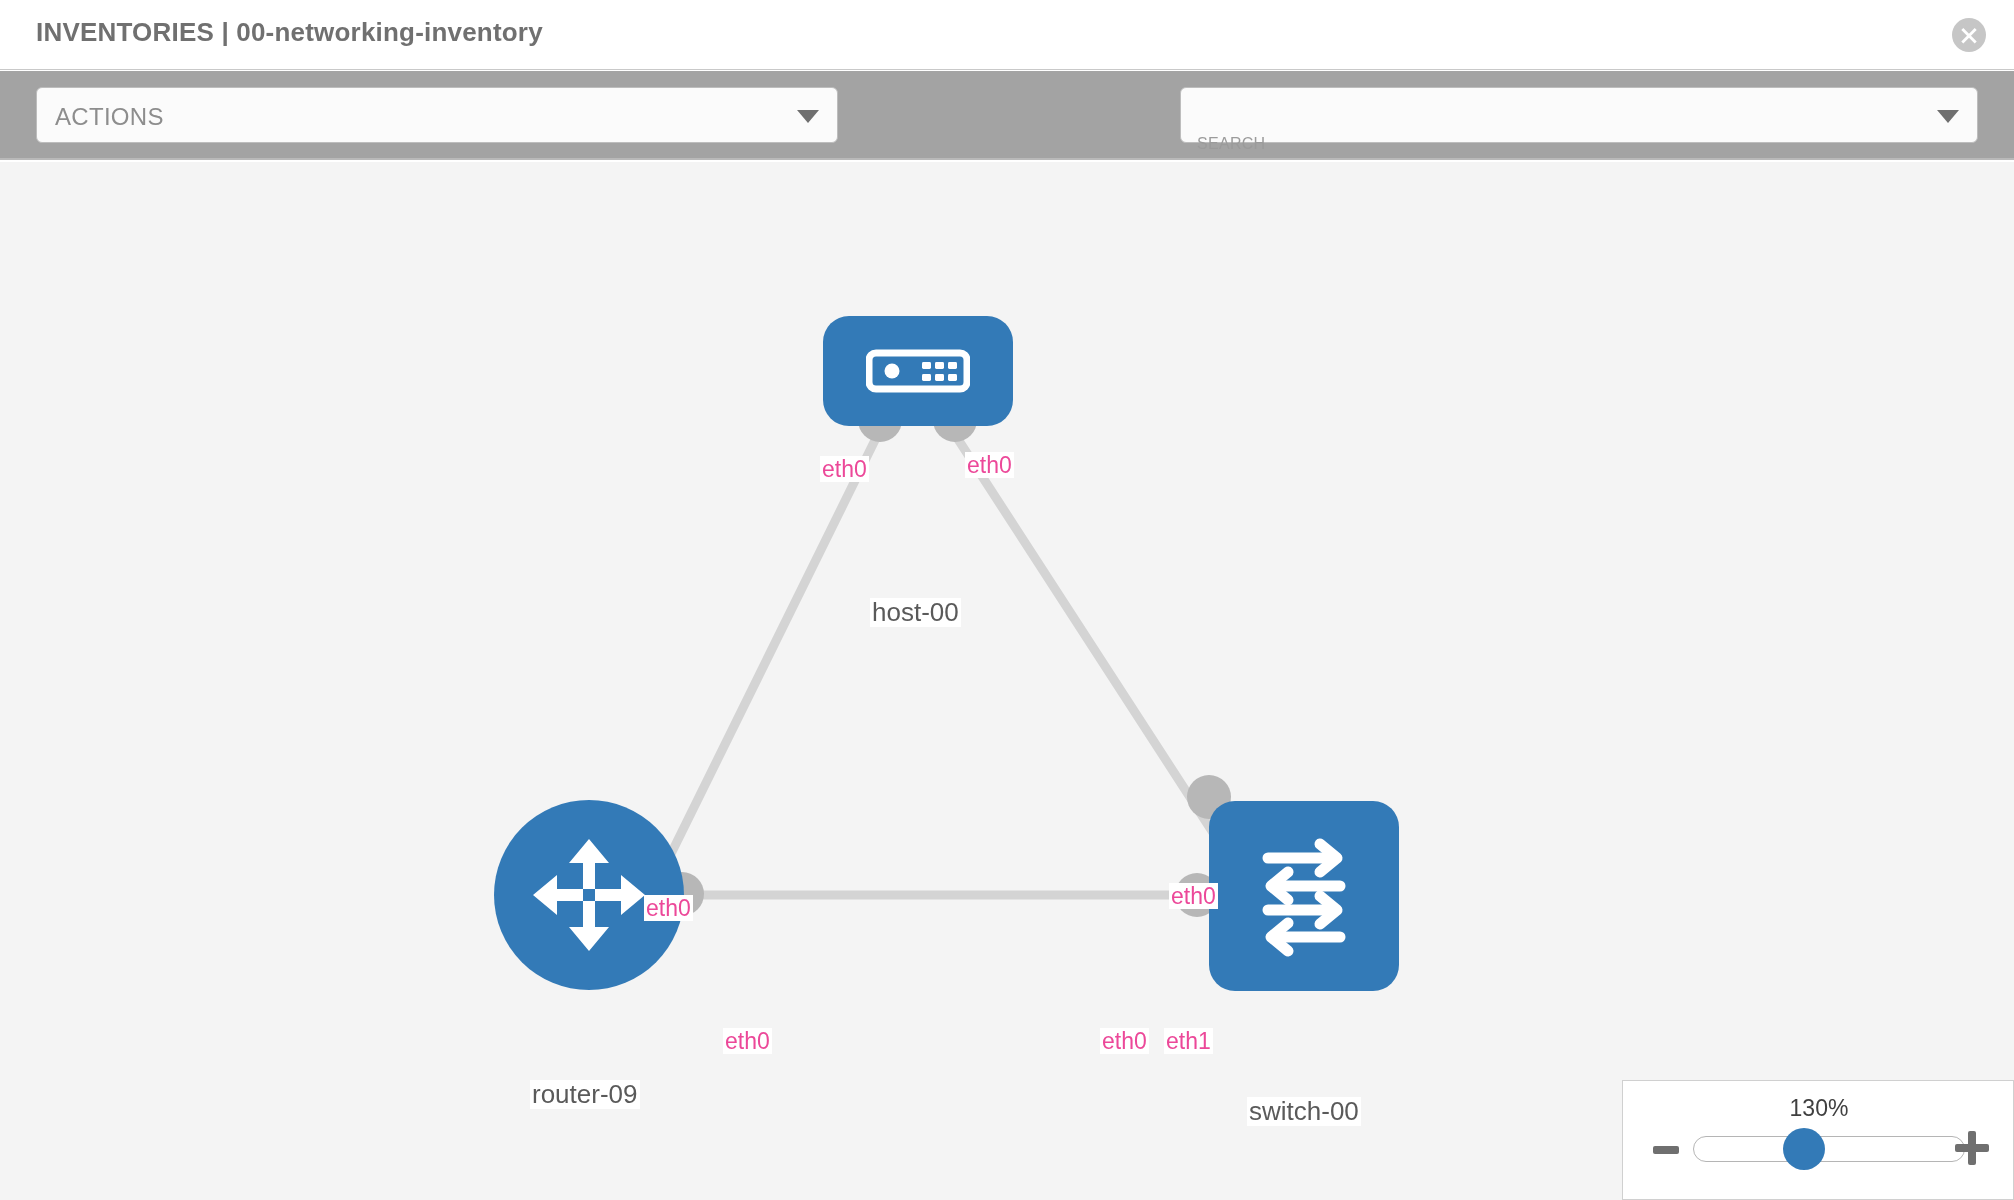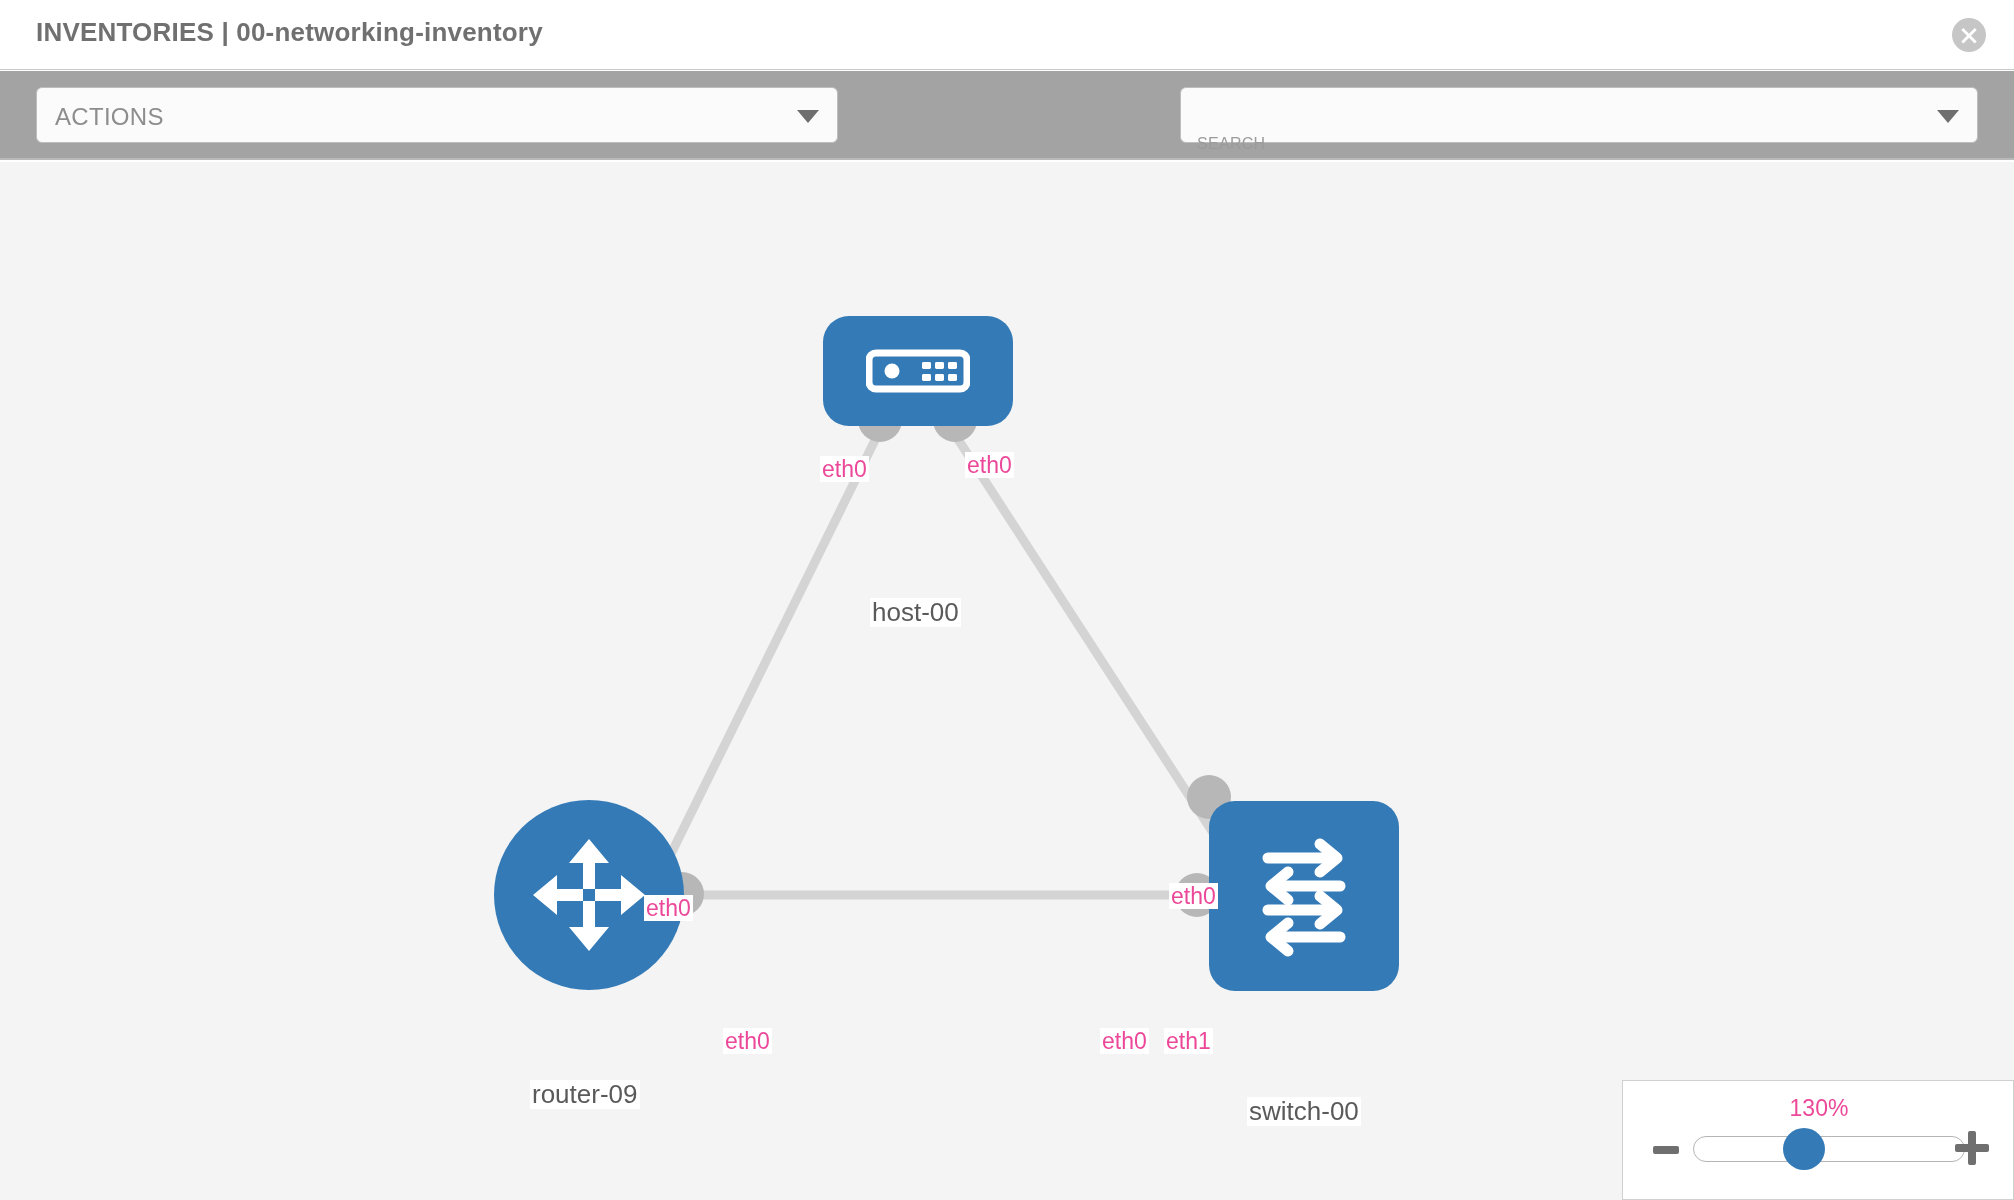--- a/index.html
+++ b/index.html
@@ -232,21 +232,21 @@
     background: #ffffff;
     border: 1px solid #d0d0d0;
   }
   #zoom-percent {
     position: absolute;
     top: 14px;
     left: 0;
     width: 392px;
     text-align: center;
     font-size: 23px;
-    color: #ec4899;
+    color: #404040;
   }
   #zoom-out-button {
     position: absolute;
     left: 30px;
     top: 56px;
     width: 26px;
     height: 26px;
     cursor: pointer;
   }
   #zoom-in-button {

